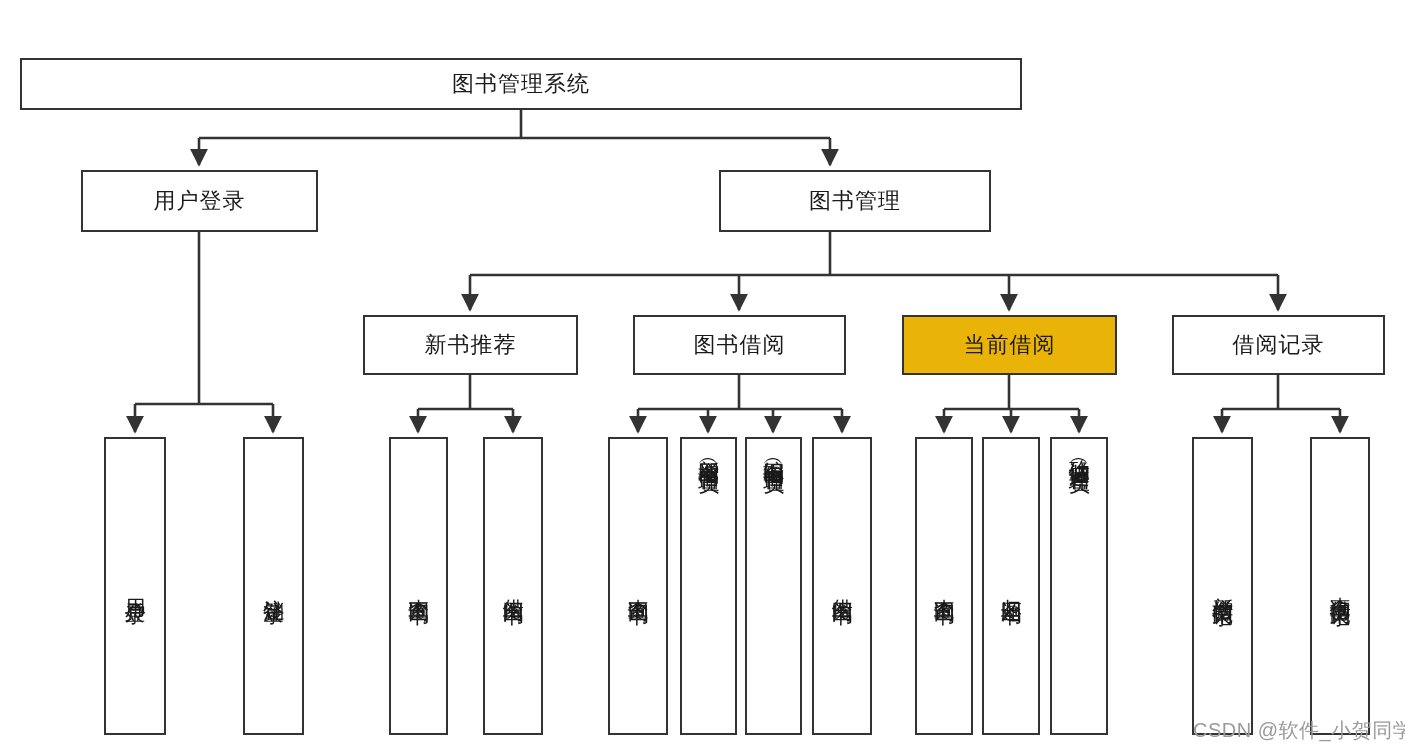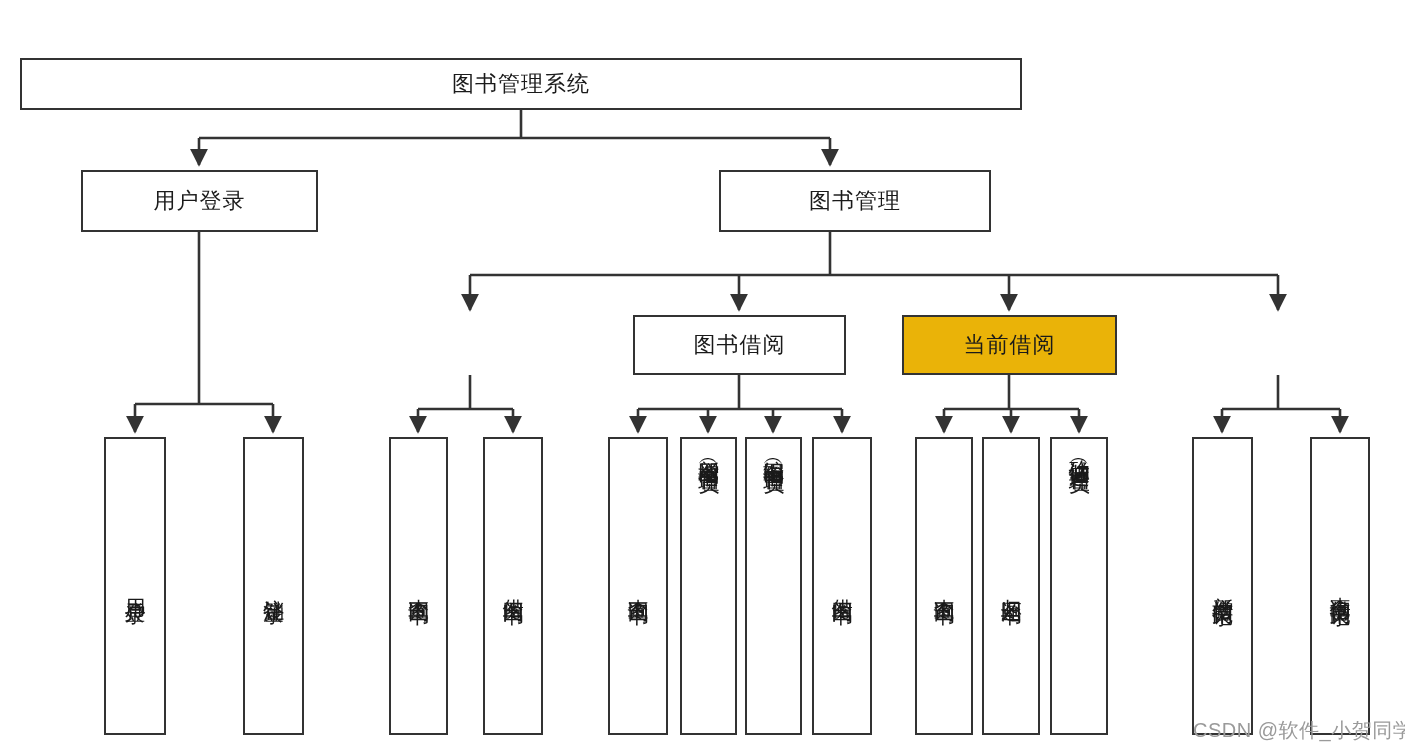--- a/index.html
+++ b/index.html
@@ -114,22 +114,24 @@
       <path d="M 1222 409 L 1222 432" marker-end="url(#arrow)"></path>
       <path d="M 1340 409 L 1340 432" marker-end="url(#arrow)"></path>
     </g>
   </svg>
 
   <div class="node horiz" style="left: 20px; top: 14px; width: 1002px; height: 52px; border-color: rgb(51, 51, 51); background: rgb(255, 255, 255); color: rgb(26, 26, 26); margin-top: 44px;">图书管理系统</div>
 
   <div class="node horiz" style="left: 81px; top: 170px; width: 237px; height: 62px; border-color: rgb(51, 51, 51); background: rgb(255, 255, 255); color: rgb(26, 26, 26);">用户登录</div>
   <div class="node horiz" style="left: 711px; top: 170px; width: 272px; height: 62px; border-color: rgb(51, 51, 51); background: rgb(255, 255, 255); color: rgb(26, 26, 26); margin-left: 8px;">图书管理</div>
 
+  <div class="node horiz" style="left: 363px; top: 315px; width: 215px; height: 60px; border-color: rgb(51, 51, 51); background: rgb(255, 255, 255); color: rgb(26, 26, 26);">新书推荐</div>
   <div class="node horiz" style="left: 633px; top: 315px; width: 213px; height: 60px; border-color: rgb(51, 51, 51); background: rgb(255, 255, 255); color: rgb(26, 26, 26);">图书借阅</div>
   <div class="node horiz" style="left: 902px; top: 315px; width: 215px; height: 60px; border-color: rgb(51, 51, 51); background: #eab308; color: rgb(26, 26, 26);">当前借阅</div>
+  <div class="node horiz" style="left: 1172px; top: 315px; width: 213px; height: 60px; border-color: rgb(51, 51, 51); background: rgb(255, 255, 255); color: rgb(26, 26, 26);">借阅记录</div>
 
   <div class="node vert" style="left: 104px; top: 437px; width: 62px; height: 298px; border-color: rgb(51, 51, 51); background: rgb(255, 255, 255); color: rgb(26, 26, 26);">用户登录</div>
   <div class="node vert" style="left: 243px; top: 437px; width: 61px; height: 298px; border-color: rgb(51, 51, 51); background: rgb(255, 255, 255); color: rgb(26, 26, 26);">注销登录</div>
   <div class="node vert" style="left: 389px; top: 437px; width: 59px; height: 298px; border-color: rgb(51, 51, 51); background: rgb(255, 255, 255); color: rgb(26, 26, 26);">查询图书</div>
   <div class="node vert" style="left: 483px; top: 437px; width: 60px; height: 298px; border-color: rgb(51, 51, 51); background: rgb(255, 255, 255); color: rgb(26, 26, 26);">借阅图书</div>
   <div class="node vert" style="left: 608px; top: 437px; width: 60px; height: 298px; border-color: rgb(51, 51, 51); background: rgb(255, 255, 255); color: rgb(26, 26, 26);">查询图书</div>
   <div class="node vert top-align" style="left: 680px; top: 437px; width: 57px; height: 298px; border-color: rgb(51, 51, 51); background: rgb(255, 255, 255); color: rgb(26, 26, 26);">新增图书（管理员）</div>
   <div class="node vert top-align" style="left: 745px; top: 437px; width: 57px; height: 298px; border-color: rgb(51, 51, 51); background: rgb(255, 255, 255); color: rgb(26, 26, 26);">编辑图书（管理员）</div>
   <div class="node vert" style="left: 812px; top: 437px; width: 60px; height: 298px; border-color: rgb(51, 51, 51); background: rgb(255, 255, 255); color: rgb(26, 26, 26);">借阅图书</div>
   <div class="node vert" style="left: 915px; top: 437px; width: 58px; height: 298px; border-color: rgb(51, 51, 51); background: rgb(255, 255, 255); color: rgb(26, 26, 26);">查询图书</div>

